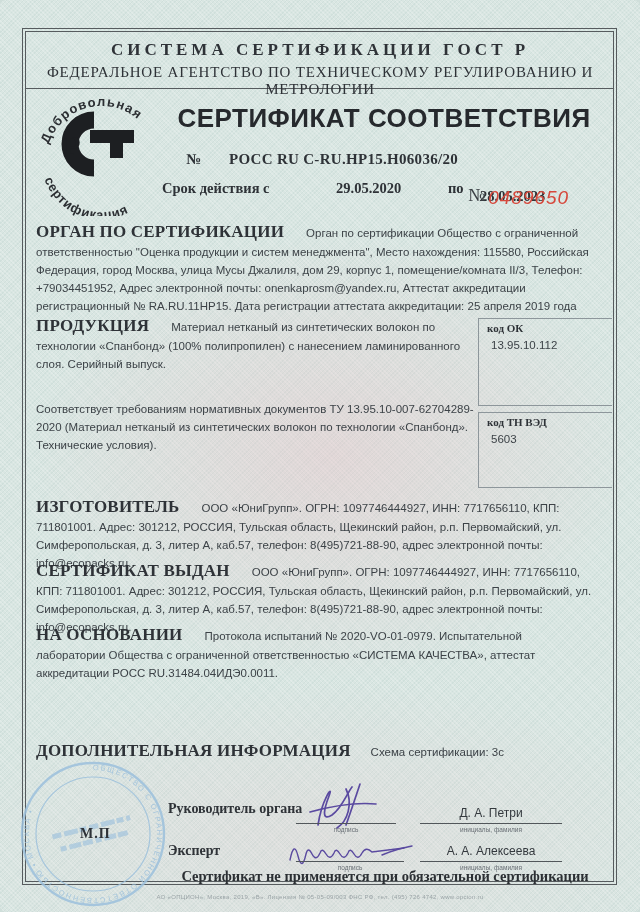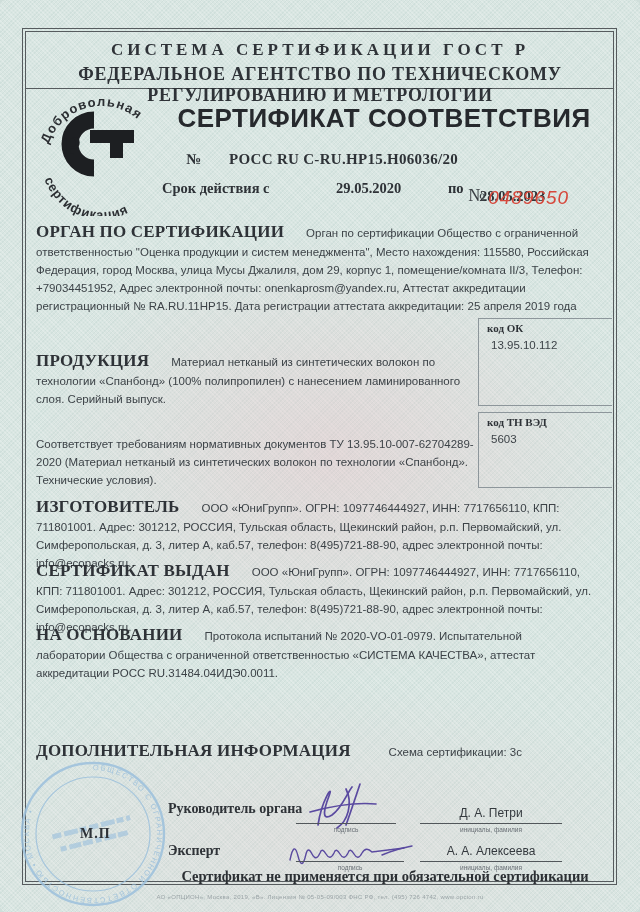--- a/index.html
+++ b/index.html
@@ -14,40 +14,40 @@
       repeating-linear-gradient(-45deg, rgba(156,188,183,0.16) 0 1px, transparent 1px 3px);
     font-family:"Liberation Serif", serif; color:#33383d;border-radius:6px;
   }
   .frame-outer{position:absolute;left:22px;top:28px;width:595px;height:857px;border:1.3px solid #565b5e;}
   .frame-inner{position:absolute;inset:2px;border:1px solid #565b5e;}
   .header-sep{position:absolute;left:26px;top:88px;width:588px;border-top:1.2px solid #565b5e;}
 
   .hline1{position:absolute;left:30px;right:30px;top:40px;text-align:center;
     font-weight:700;font-size:17px;letter-spacing:4px;color:#2e3237;}
   .hline2{position:absolute;left:28px;right:28px;top:64px;text-align:center;
-    font-weight:700;font-size:18px;letter-spacing:0.8px;color:#2e3237;}
+    font-weight:400;font-size:15px;letter-spacing:0.8px;color:#2e3237;}
   .title{position:absolute;left:166px;top:103px;width:436px;text-align:center;
     font-family:"Liberation Sans",sans-serif;font-weight:800;font-size:26px;letter-spacing:0.5px;color:#26292d;}
 
   .certno{position:absolute;left:186px;top:151px;font-weight:700;font-size:15px;color:#2e3237;}
   .certno .val{margin-left:28px;letter-spacing:0.3px;}
   .validity{position:absolute;top:180px;font-weight:700;font-size:14.5px;color:#2e3237;}
   .v-label{left:162px;} .v-from{left:336px;} .v-po{left:448px;} .v-to{left:480px;margin-top:8px;}
 
   .blankno{position:absolute;top:185px;left:468px;white-space:nowrap;}
   .blankno .sym{font-weight:400;font-size:18px;color:#3a3f44;vertical-align:3px;}
   .blankno .digits{font-family:"Liberation Sans",sans-serif;font-size:19px;font-weight:400;
     color:#d6483c;letter-spacing:1px;margin-left:3px;font-style:italic;}
 
   .sec{position:absolute;left:36px;width:556px;}
-  .sec.narrow{width:442px;margin-top:35px;}
+  .sec.narrow{width:442px;}
   .lab{font-family:"Liberation Serif",serif;font-weight:700;font-size:17px;color:#2e3237;
     margin-right:22px;letter-spacing:0.2px;}
   .lab.block{display:block;margin-bottom:3px;margin-right:0;}
-  .lab.wide{margin-right:38px;}
+  .lab.wide{margin-right:20px;}
   .txt{font-family:"Liberation Sans","DejaVu Sans",sans-serif;font-weight:400;
     font-size:11.5px;line-height:14.6px;color:#3c4247;}
 
   .codebox{position:absolute;left:478px;width:134px;border:1px solid #8d969b;border-right:none;
     padding:3px 8px;}
   .codebox .cl{font-family:"Liberation Serif",serif;font-weight:700;font-size:11px;color:#2e3237;}
   .codebox .cv{font-family:"Liberation Sans",sans-serif;font-size:11.5px;color:#3c4247;margin-top:5px;padding-left:4px;}
   .cb1{top:318px;height:88px;} .cb2{top:412px;height:76px;}
 
   .mp{position:absolute;left:80px;top:826px;font-weight:700;font-size:14px;color:#2e3237;letter-spacing:1px;}

